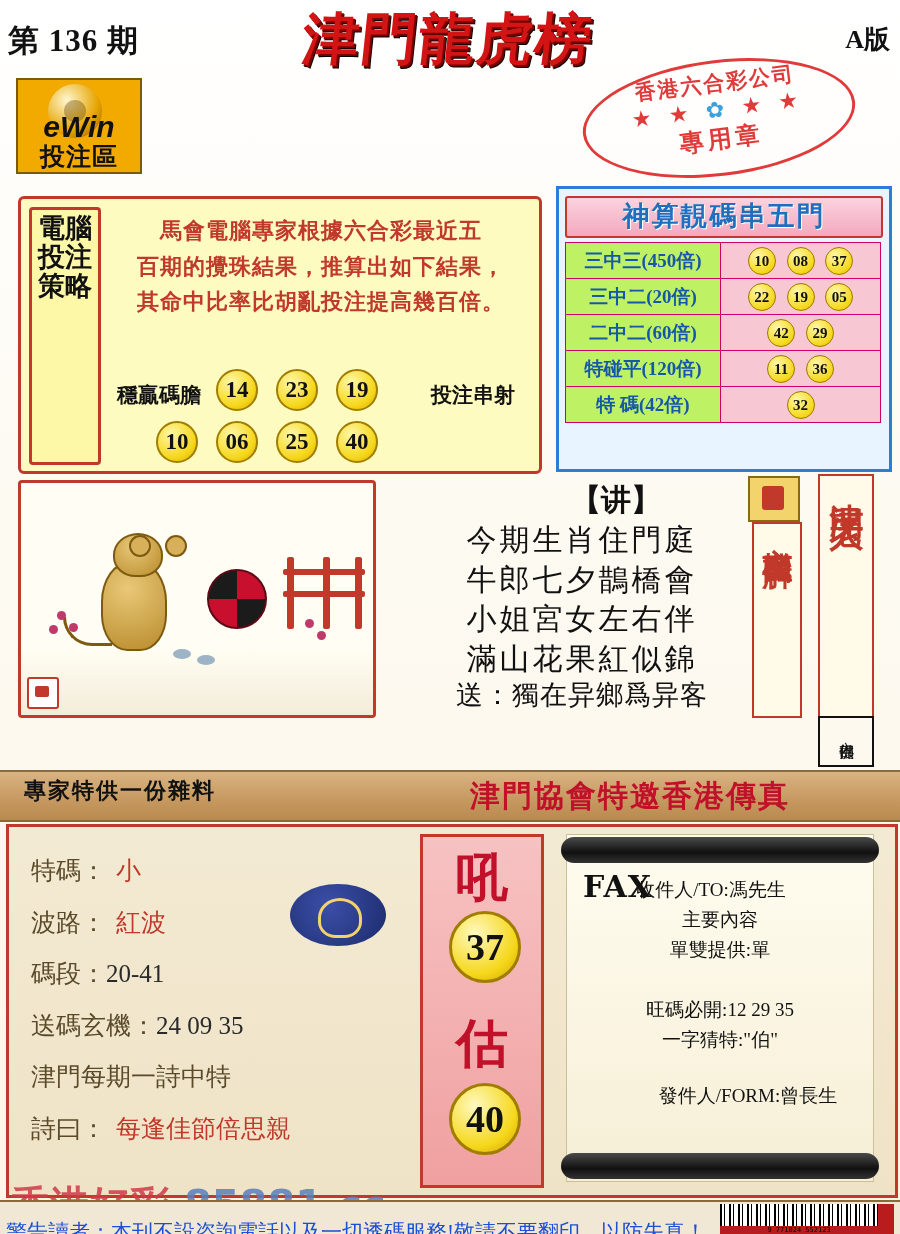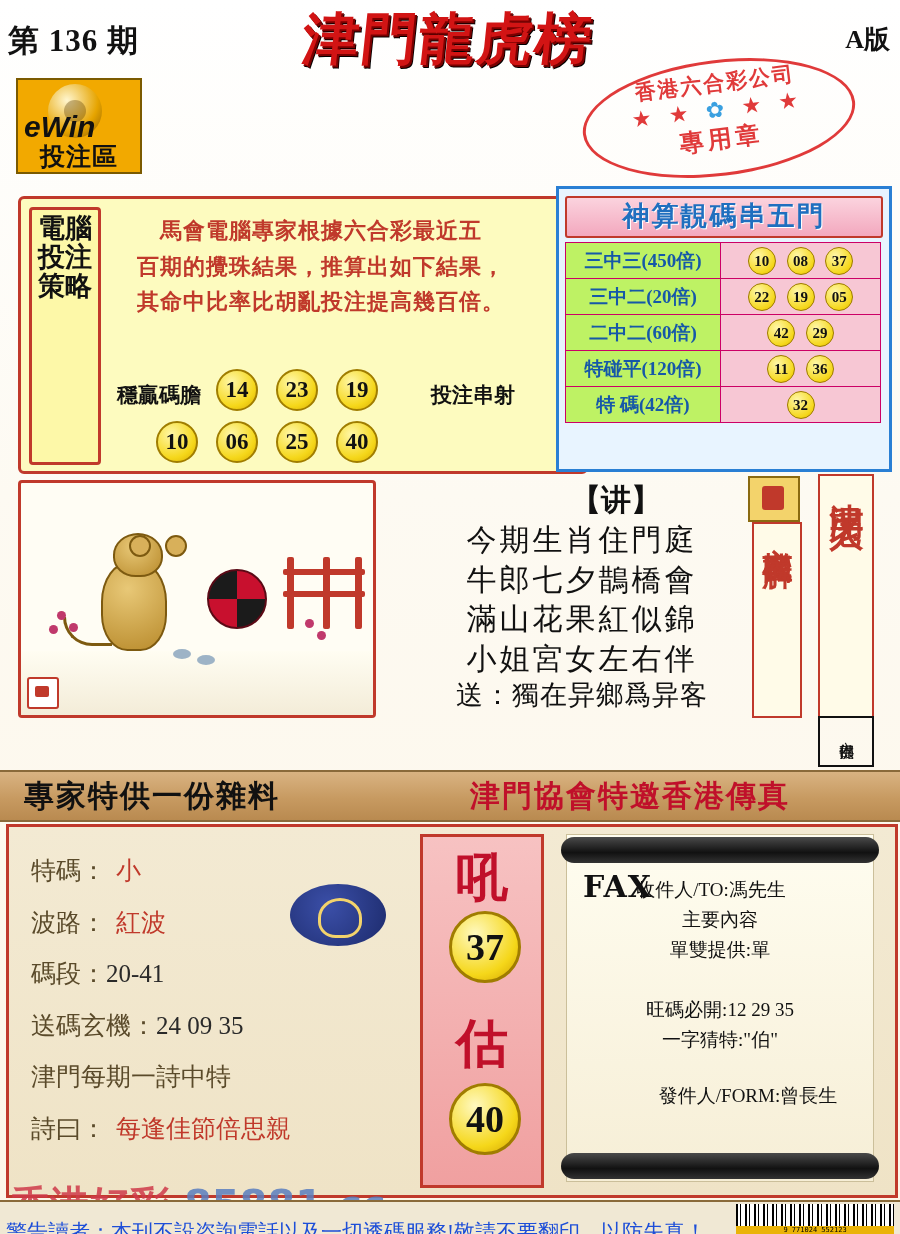--- a/index.html
+++ b/index.html
@@ -33,28 +33,28 @@
   .stamp .stars .mid{color:#3aa0e0;}
   .stamp .s2{font-size:24px;font-weight:bold;letter-spacing:4px;margin-top:2px;}
 
   
   .ewin{position:absolute;left:16px;top:78px;width:122px;height:92px;background:#f2a900;
       border:2px solid #7b5a00;overflow:hidden;}
   .ewin .ball{position:absolute;left:30px;top:4px;width:54px;height:54px;border-radius:50%;
       background:radial-gradient(circle at 35% 30%,#fff6cf,#e6a400 60%,#8a5a00);}
   .ewin .ball:after{content:"";position:absolute;left:16px;top:16px;width:22px;height:22px;
       border-radius:50%;background:#5a3a00;opacity:.35;}
-  .ewin .ew{position:absolute;left:6px;top:30px;width:110px;font-size:30px;
+  .ewin .ew{position:absolute;left:6px;top:30px;width:110px;text-align:center;font-size:30px;
       font-weight:bold;color:#111;font-family:"Liberation Sans",sans-serif;font-style:italic;}
   .ewin .zhu{position:absolute;left:6px;top:60px;width:110px;text-align:center;font-size:25px;
       font-weight:bold;color:#111;letter-spacing:1px;}
 
   
   .strat{position:absolute;left:18px;top:196px;width:518px;height:272px;background:#fdfbbf;
-        border:3px solid #c0392b;border-radius:6px;padding-left:46px;}
+        border:3px solid #c0392b;border-radius:6px;}
   .strat .sidebox{position:absolute;left:8px;top:8px;width:66px;height:252px;background:#fdf8a8;
         border:3px solid #c0392b;border-radius:4px;}
   .strat .sidebox span{display:block;text-align:center;font-size:27px;font-weight:bold;color:#111;
         line-height:1.07;margin-top:4px;letter-spacing:0;}
   .strat .txt{position:absolute;left:90px;top:14px;width:420px;color:#c0392b;font-size:22px;
         font-weight:bold;line-height:1.62;text-align:center;letter-spacing:1px;}
   .strat .rowlab{position:absolute;font-size:21px;font-weight:bold;color:#111;}
   .ball-y{display:inline-block;width:38px;height:38px;border-radius:50%;
         background:radial-gradient(circle at 35% 30%,#fff7a8,#f5d71a 65%,#d8a900);
         border:2px solid #a07d00;color:#111;font-size:23px;font-weight:bold;
@@ -129,21 +129,21 @@
   .vimg:after{content:"";position:absolute;left:12px;top:8px;width:22px;height:24px;background:#c0392b;
       border-radius:3px;}
   .vnote{position:absolute;left:818px;top:716px;width:52px;height:44px;border:2px solid #111;
       font-size:15px;color:#111;text-align:center;line-height:1.15;padding-top:3px;}
   .vnote span{writing-mode:vertical-rl;display:inline-block;letter-spacing:1px;font-size:15px;}
 
   
   .banner{position:absolute;left:0;top:770px;width:900px;height:48px;
       background:linear-gradient(#d9b382,#c79a61 55%,#b98a50);border-top:2px solid #8a6a3a;
       border-bottom:2px solid #8a6a3a;}
-  .banner .b1{position:absolute;left:24px;top:4px;font-size:30px;font-weight:bold;color:#111;
+  .banner .b1{position:absolute;left:24px;top:4px;font-size:22px;font-weight:bold;color:#111;
       letter-spacing:2px;font-family:"DejaVu Serif",serif;}
   .banner .b2{position:absolute;left:470px;top:4px;font-size:30px;font-weight:bold;color:#c0102a;
       letter-spacing:2px;font-family:"DejaVu Serif",serif;}
 
   
   .bottom{position:absolute;left:6px;top:824px;width:886px;height:368px;
       background:linear-gradient(#f3ead3,#efe3c6);border:3px solid #c0392b;}
   .blist{position:absolute;left:22px;top:18px;width:390px;font-size:25px;color:#333;line-height:2.06;}
   .blist .k{color:#5a4a2a;}
   .blist .v{color:#c0392b;margin-left:10px;}
@@ -186,21 +186,21 @@
 
   
   .wm{position:absolute;left:10px;top:1178px;width:560px;font-size:40px;font-weight:bold;
       color:#5a7fbf;opacity:.85;font-family:"DejaVu Sans",sans-serif;}
   .wm .red{color:#cf3b4a;}
 
   
   .footer{position:absolute;left:0;top:1200px;width:900px;height:34px;background:#f0e8d4;
       border-top:2px solid #8a6a3a;}
   .footer .txt{position:absolute;left:6px;top:16px;font-size:21px;color:#1d4ed8;letter-spacing:0px;}
-  .barcode{position:absolute;right:6px;top:2px;width:158px;height:30px;background:#eab308;}
+  .barcode{position:absolute;right:6px;top:2px;width:174px;height:30px;background:#b91c1c;}
   .barcode .bars{position:absolute;left:0;top:0;width:158px;height:22px;
      background:repeating-linear-gradient(90deg,#000 0 2px,#fff 2px 4px,#000 4px 5px,#fff 5px 9px);}
   .barcode .bn{position:absolute;left:0;top:22px;width:158px;text-align:center;font-size:7px;color:#000;
      font-family:"DejaVu Sans Mono",monospace;}
 </style>
 </head>
 <body>
 
 <div class="page">
 
@@ -315,22 +315,22 @@
     <div class="flower" style="left:296px;top:148px;"></div>
     <div class="stone" style="left:152px;top:166px;"></div>
     <div class="stone" style="left:176px;top:172px;"></div>
     <div class="badge"></div>
   </div>
 
   <div class="poemhd">【讲】</div>
   <div class="poem">
     <div>今期生肖住門庭</div>
     <div>牛郎七夕鵲橋會</div>
+    <div>小姐宮女左右伴</div>
     <div>滿山花果紅似錦</div>
-    <div>小姐宮女左右伴</div>
     <div class="last">送：獨在异鄉爲异客</div>
   </div>
 
   <div class="vimg"></div>
   <div class="vbox vx">
     <span>玄機圖解</span>
   </div>
   <div class="vbox vy">
     <span>津門老人</span>
   </div>

